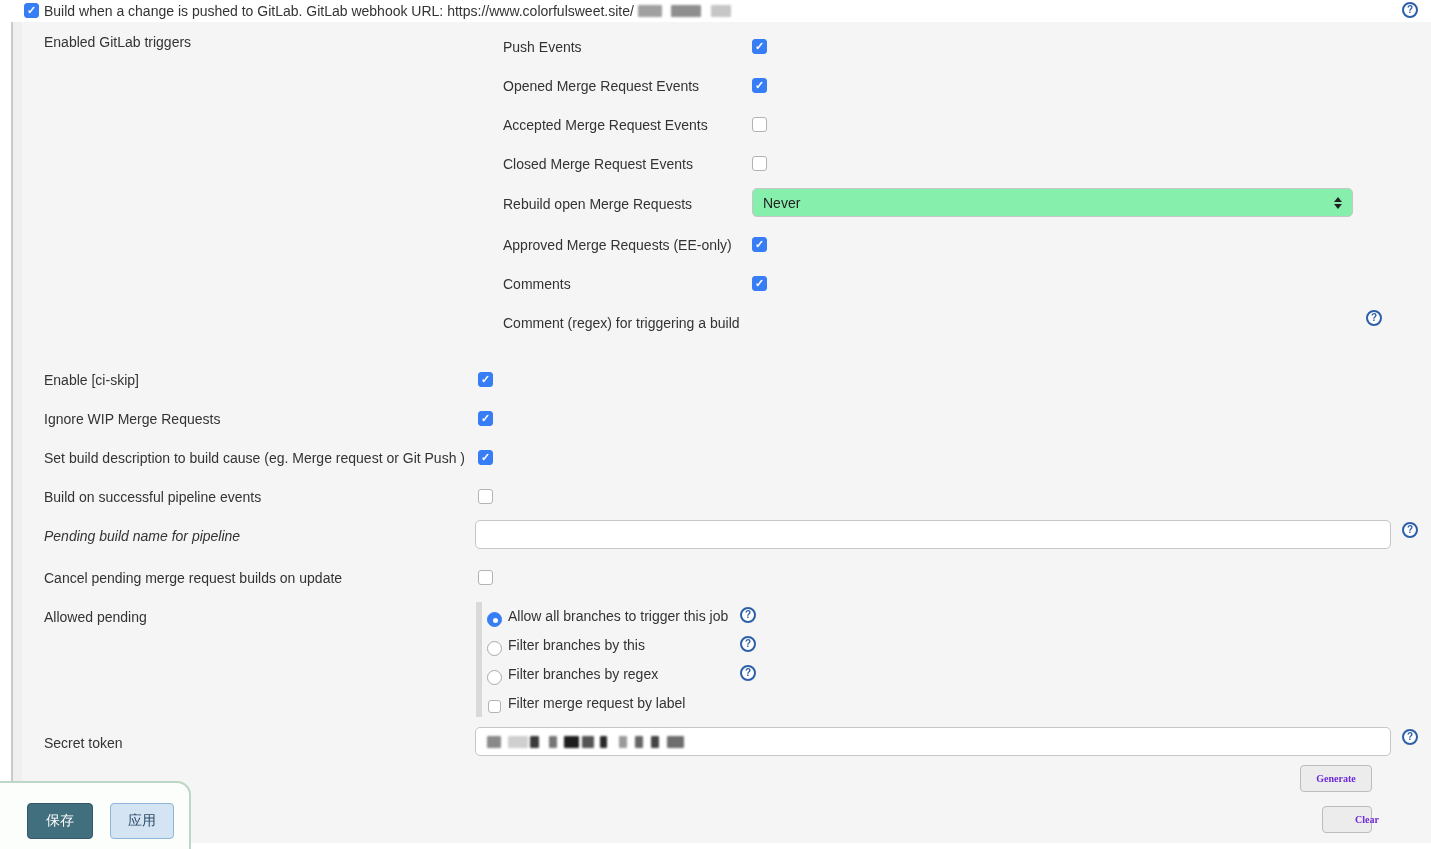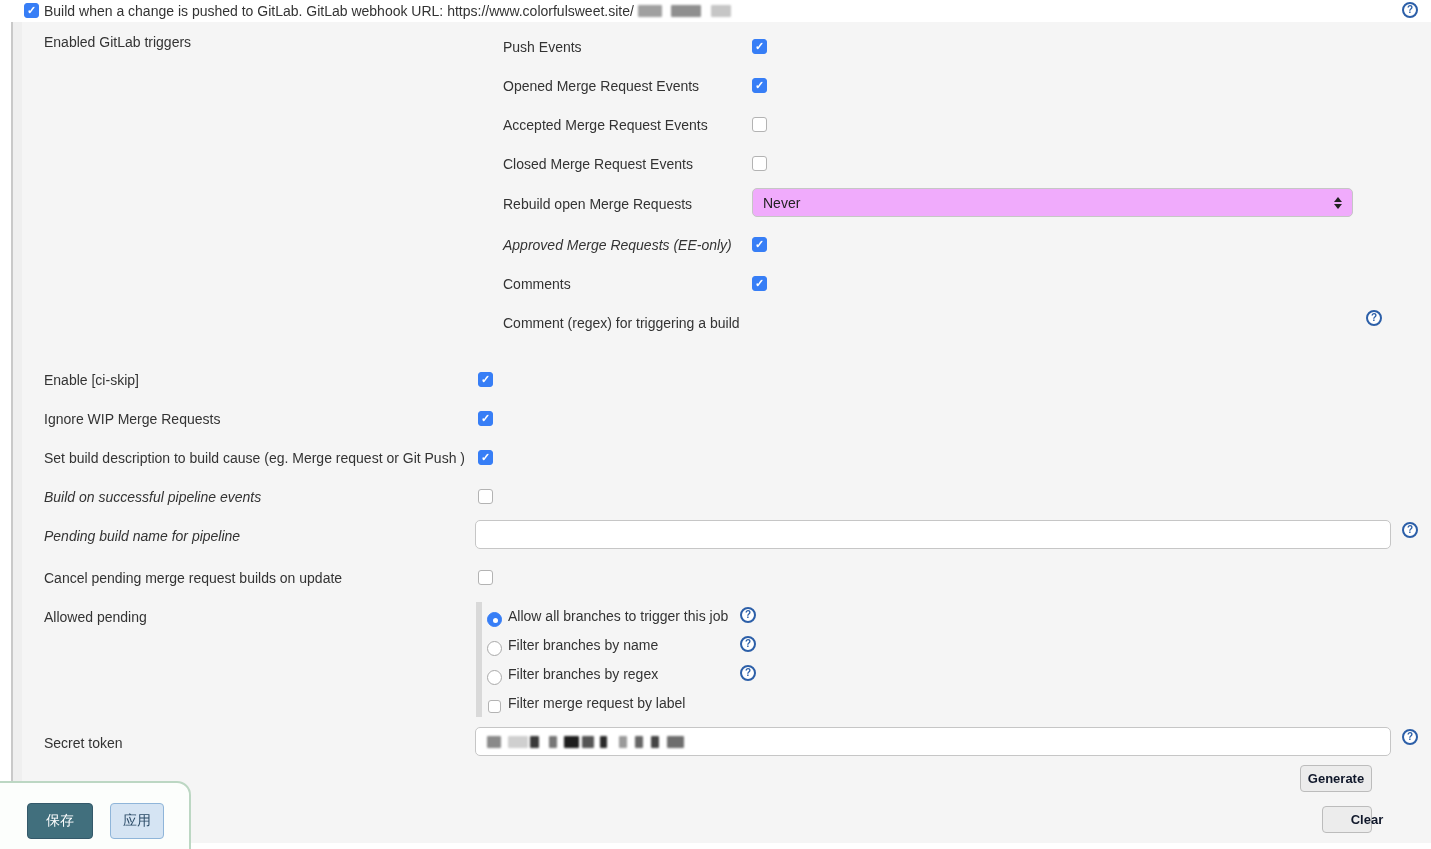--- a/index.html
+++ b/index.html
@@ -13,37 +13,37 @@
   .cb{position:absolute;width:15px;height:15px;border-radius:3px;background:#fff;border:1px solid #b3b3b3;box-sizing:border-box;display:flex;align-items:center;justify-content:center;}
   .cb.on{background:#377ef6;border-color:#377ef6;}
   .cb.on::after{content:"✓";color:#fff;font-size:11px;font-weight:bold;line-height:1;}
   .cb.small{width:13px;height:13px;}
   
   .radio{position:absolute;width:15px;height:15px;border-radius:50%;background:#fff;border:1px solid #a9a9a9;box-sizing:border-box;}
   .radio.on{background:#377ef6;border-color:#377ef6;}
   .radio.on::after{content:"";position:absolute;left:5px;top:5px;width:5px;height:5px;border-radius:50%;background:#fff;}
   
   .tinput{position:absolute;height:29px;border:1px solid #c6c6c6;border-radius:5px;background:#fff;box-sizing:border-box;font-family:"Liberation Sans",sans-serif;font-size:14px;color:#222;padding:0 9px;outline:none;}
-  .fselect{position:absolute;height:29px;border:1px solid #c6c6c6;border-radius:5px;background:#f0abfc;box-sizing:border-box;display:flex;align-items:center;padding:8px 10px;}
+  .fselect{position:absolute;height:29px;border:1px solid #c6c6c6;border-radius:5px;background:#86efac;box-sizing:border-box;display:flex;align-items:center;padding:8px 10px;}
   .fselect .sel-text{flex:1;color:#222;}
   .spinner{display:flex;flex-direction:column;align-items:center;gap:2px;}
   .tri-up{width:0;height:0;border-left:4px solid transparent;border-right:4px solid transparent;border-bottom:5px solid #222;}
   .tri-down{width:0;height:0;border-left:4px solid transparent;border-right:4px solid transparent;border-top:5px solid #222;}
   
   .help{position:absolute;width:16px;height:16px;border-radius:50%;background:#fff;border:2px solid #2c5fa8;box-sizing:border-box;color:#2c5fa8;font-size:10px;font-weight:bold;display:flex;align-items:center;justify-content:center;line-height:1;}
   
   .redact{display:inline-block;height:12px;border-radius:1px;filter:blur(1.2px);}
   
-  .gbtn{position:absolute;background:#ececec;border:1px solid #bcbcbc;border-radius:4px;color:#0f172a;font-weight:600;font-size:13px;display:flex;align-items:center;justify-content:center;box-sizing:border-box;cursor:pointer;}
+  .gbtn{position:absolute;background:#ececec;border:1px solid #bcbcbc;border-radius:4px;color:#6d28d9;font-weight:600;font-size:10px;display:flex;align-items:center;justify-content:center;box-sizing:border-box;cursor:pointer;font-family:Liberation Serif, serif;}
   .nested-bar{position:absolute;width:6px;background:#d9d9d9;}
   .header-bar{position:absolute;left:0;top:0;width:1431px;height:22px;background:#fff;}
   .header-row{position:absolute;left:44px;top:0;height:22px;display:flex;align-items:center;white-space:nowrap;}
   .save-panel{position:absolute;left:-2px;top:781px;width:193px;height:72px;background:#fcfefc;border:2px solid #bcd7c3;border-top-right-radius:14px;box-sizing:border-box;z-index:5;}
   .save-btn{position:absolute;left:27px;top:803px;width:66px;height:36px;background:#416f7d;border:1px solid #34596a;border-radius:4px;color:#fff;font-size:14px;display:flex;align-items:center;justify-content:center;box-sizing:border-box;z-index:6;cursor:pointer;}
-  .apply-btn{position:absolute;left:110px;top:803px;width:54px;height:36px;background:#d5e4f3;border:1px solid #8fb5d9;border-radius:4px;color:#2a4a66;font-size:14px;display:flex;align-items:center;justify-content:center;box-sizing:border-box;z-index:6;cursor:pointer;}
+  .apply-btn{position:absolute;left:110px;top:803px;width:64px;height:36px;background:#d5e4f3;border:1px solid #8fb5d9;border-radius:4px;color:#2a4a66;font-size:14px;display:flex;align-items:center;justify-content:center;box-sizing:border-box;z-index:6;cursor:pointer;}
   .sec-input{position:absolute;height:29px;border:1px solid #c6c6c6;border-radius:5px;background:#fff;box-sizing:border-box;display:flex;align-items:center;padding:0 11px;}
 </style>
 </head>
 <body>
 
 <div class="page">
 
   <div class="main-bg"></div>
   <div class="gutter-strip"></div>
   <div class="vline"></div>
@@ -74,57 +74,57 @@
 
   <div class="lbl" style="left:503px;top:195px;">Rebuild open Merge Requests</div>
   <div class="fselect" style="left:752px;top:188px;width:601px;">
     <span class="sel-text">Never</span>
     <span class="spinner">
         <span class="tri-up"></span>
         <span class="tri-down"></span>
       </span>
   </div>
 
-  <div class="lbl" style="left:503px;top:236px;font-style:italic;">Approved Merge Requests (EE-only)</div>
+  <div class="lbl" style="left:503px;top:236px;">Approved Merge Requests (EE-only)</div>
   <span class="cb on" style="left:752px;top:237px;"></span>
 
   <div class="lbl" style="left:503px;top:275px;">Comments</div>
   <span class="cb on" style="left:752px;top:276px;"></span>
 
   <div class="lbl" style="left:503px;top:314px;">Comment (regex) for triggering a build</div>
   <span class="help" style="left:1366px;top:310px;">?</span>
 
   <div class="lbl" style="left:44px;top:371px;">Enable [ci-skip]</div>
   <span class="cb on" style="left:478px;top:372px;"></span>
 
   <div class="lbl" style="left:44px;top:410px;">Ignore WIP Merge Requests</div>
   <span class="cb on" style="left:478px;top:411px;"></span>
 
   <div class="lbl" style="left:44px;top:449px;">Set build description to build cause (eg. Merge request or Git Push )</div>
   <span class="cb on" style="left:478px;top:450px;"></span>
 
-  <div class="lbl" style="left:44px;top:488px;font-style:italic;">Build on successful pipeline events</div>
+  <div class="lbl" style="left:44px;top:488px;">Build on successful pipeline events</div>
   <span class="cb" style="left:478px;top:489px;"></span>
 
   <div class="lbl" style="left:44px;top:527px;font-style:italic;">Pending build name for pipeline</div>
   <input class="tinput" style="left: 475px; top: 520px; width: 916px;" value="">
   <span class="help" style="left:1402px;top:522px;">?</span>
 
   <div class="lbl" style="left:44px;top:569px;">Cancel pending merge request builds on update</div>
   <span class="cb" style="left:478px;top:570px;"></span>
 
   <div class="lbl" style="left:44px;top:608px;">Allowed pending</div>
   <div class="nested-bar" style="left:476px;top:602px;height:115px;"></div>
 
   <span class="radio on" style="left:487px;top:612px;"></span>
   <div class="lbl" style="left:508px;top:607px;">Allow all branches to trigger this job</div>
   <span class="help" style="left:740px;top:607px;">?</span>
 
   <span class="radio" style="left:487px;top:641px;"></span>
-  <div class="lbl" style="left:508px;top:636px;">Filter branches by name</div>
+  <div class="lbl" style="left:508px;top:636px;">Filter branches by this</div>
   <span class="help" style="left:740px;top:636px;">?</span>
 
   <span class="radio" style="left:487px;top:670px;"></span>
   <div class="lbl" style="left:508px;top:665px;">Filter branches by regex</div>
   <span class="help" style="left:740px;top:665px;">?</span>
 
   <span class="cb small" style="left:488px;top:700px;"></span>
   <div class="lbl" style="left:508px;top:694px;">Filter merge request by label</div>
 
   <div class="lbl" style="left:44px;top:734px;">Secret token</div>

